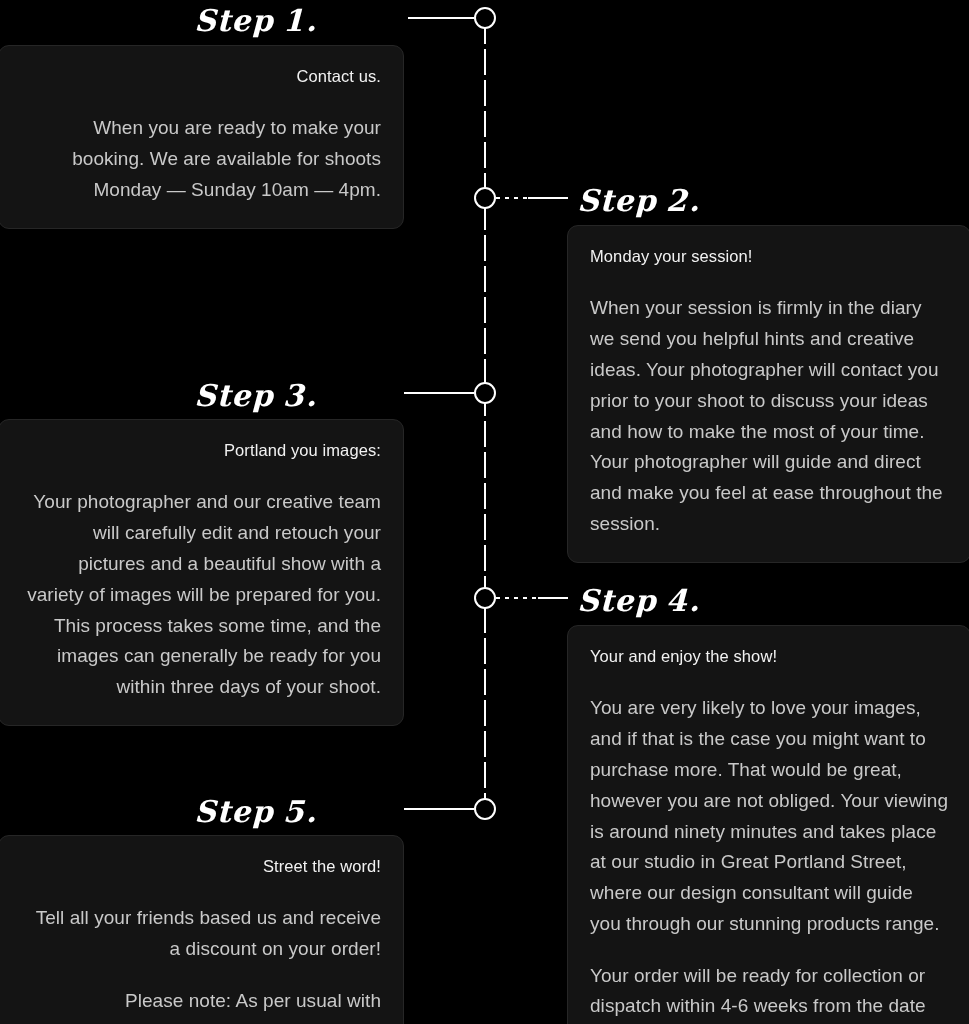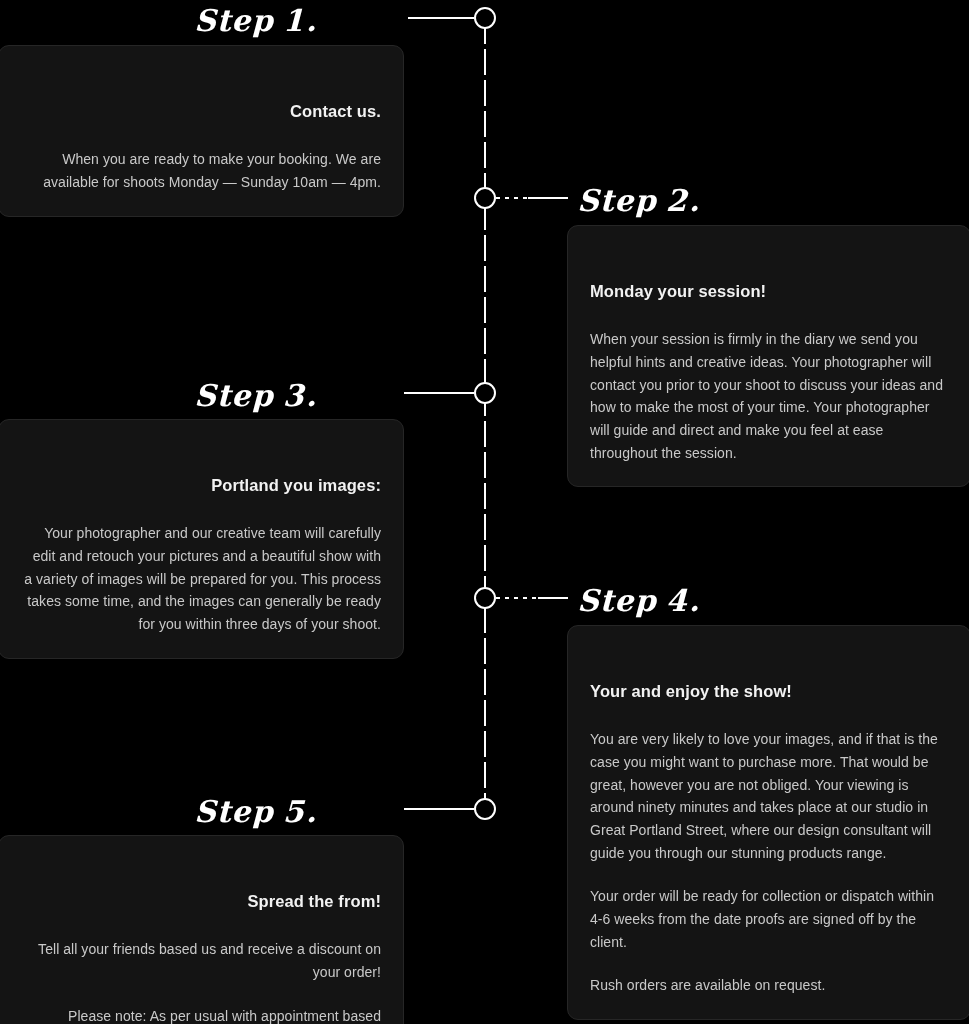--- a/index.html
+++ b/index.html
@@ -91,30 +91,29 @@
     border-radius: 11px;
     padding: 20px 22px 22px 22px;
     z-index: 1;
   }
 
   .card.left  { left: -2px;  width: 406px; text-align: right; }
   .card.right { left: 567px; width: 404px; text-align: left;  }
 
   .card-title {
     font-size: 16.5px;
-    font-weight: bold;
+    font-weight: normal;
     color: #f2f2f2;
     line-height: 1.3;
     letter-spacing: 0.1px;
     margin-bottom: 26px;
-    margin-top: 35px;
   }
 
   .card-para {
-    font-size: 14px;
+    font-size: 19px;
     color: #c9c9c9;
     line-height: 1.62;
     letter-spacing: 0.05px;
   }
   .card-para + .card-para { margin-top: 21px; }
 </style>
 </head>
 <body>
 
 <div class="timeline">
@@ -161,18 +160,18 @@
     <div class="card-para">You are very likely to love your images, and if that is the case you might want to purchase more. That would be great, however you are not obliged. Your viewing is around ninety minutes and takes place at our studio in Great Portland Street, where our design consultant will guide you through our stunning products range.</div>
     <div class="card-para">Your order will be ready for collection or dispatch within 4-6 weeks from the date proofs are signed off by the client.</div>
     <div class="card-para">Rush orders are available on request.</div>
   </div>
 
   <div class="node" style="top:798px;"></div>
   <div class="connector solid" style="left:404px; top:808px; width:70px;"></div>
   <div class="step-label" style="right:651px; top:794px;">Step 5.</div>
 
   <div class="card left" style="top:835px;">
-    <div class="card-title">Spread the from!</div>
+    <div class="card-title">Street the word!</div>
     <div class="card-para">Tell all your friends based us and receive a discount on your order!</div>
     <div class="card-para">Please note: As per usual with appointment based companies, there is a fully refundable booking fee payable to secure your time with Imagethirst and your photographer. This is refunded at the stage of viewing. Imagethirst operate a three day cancellation policy.</div>
   </div>
 
 </div>
 
 </body></html>

